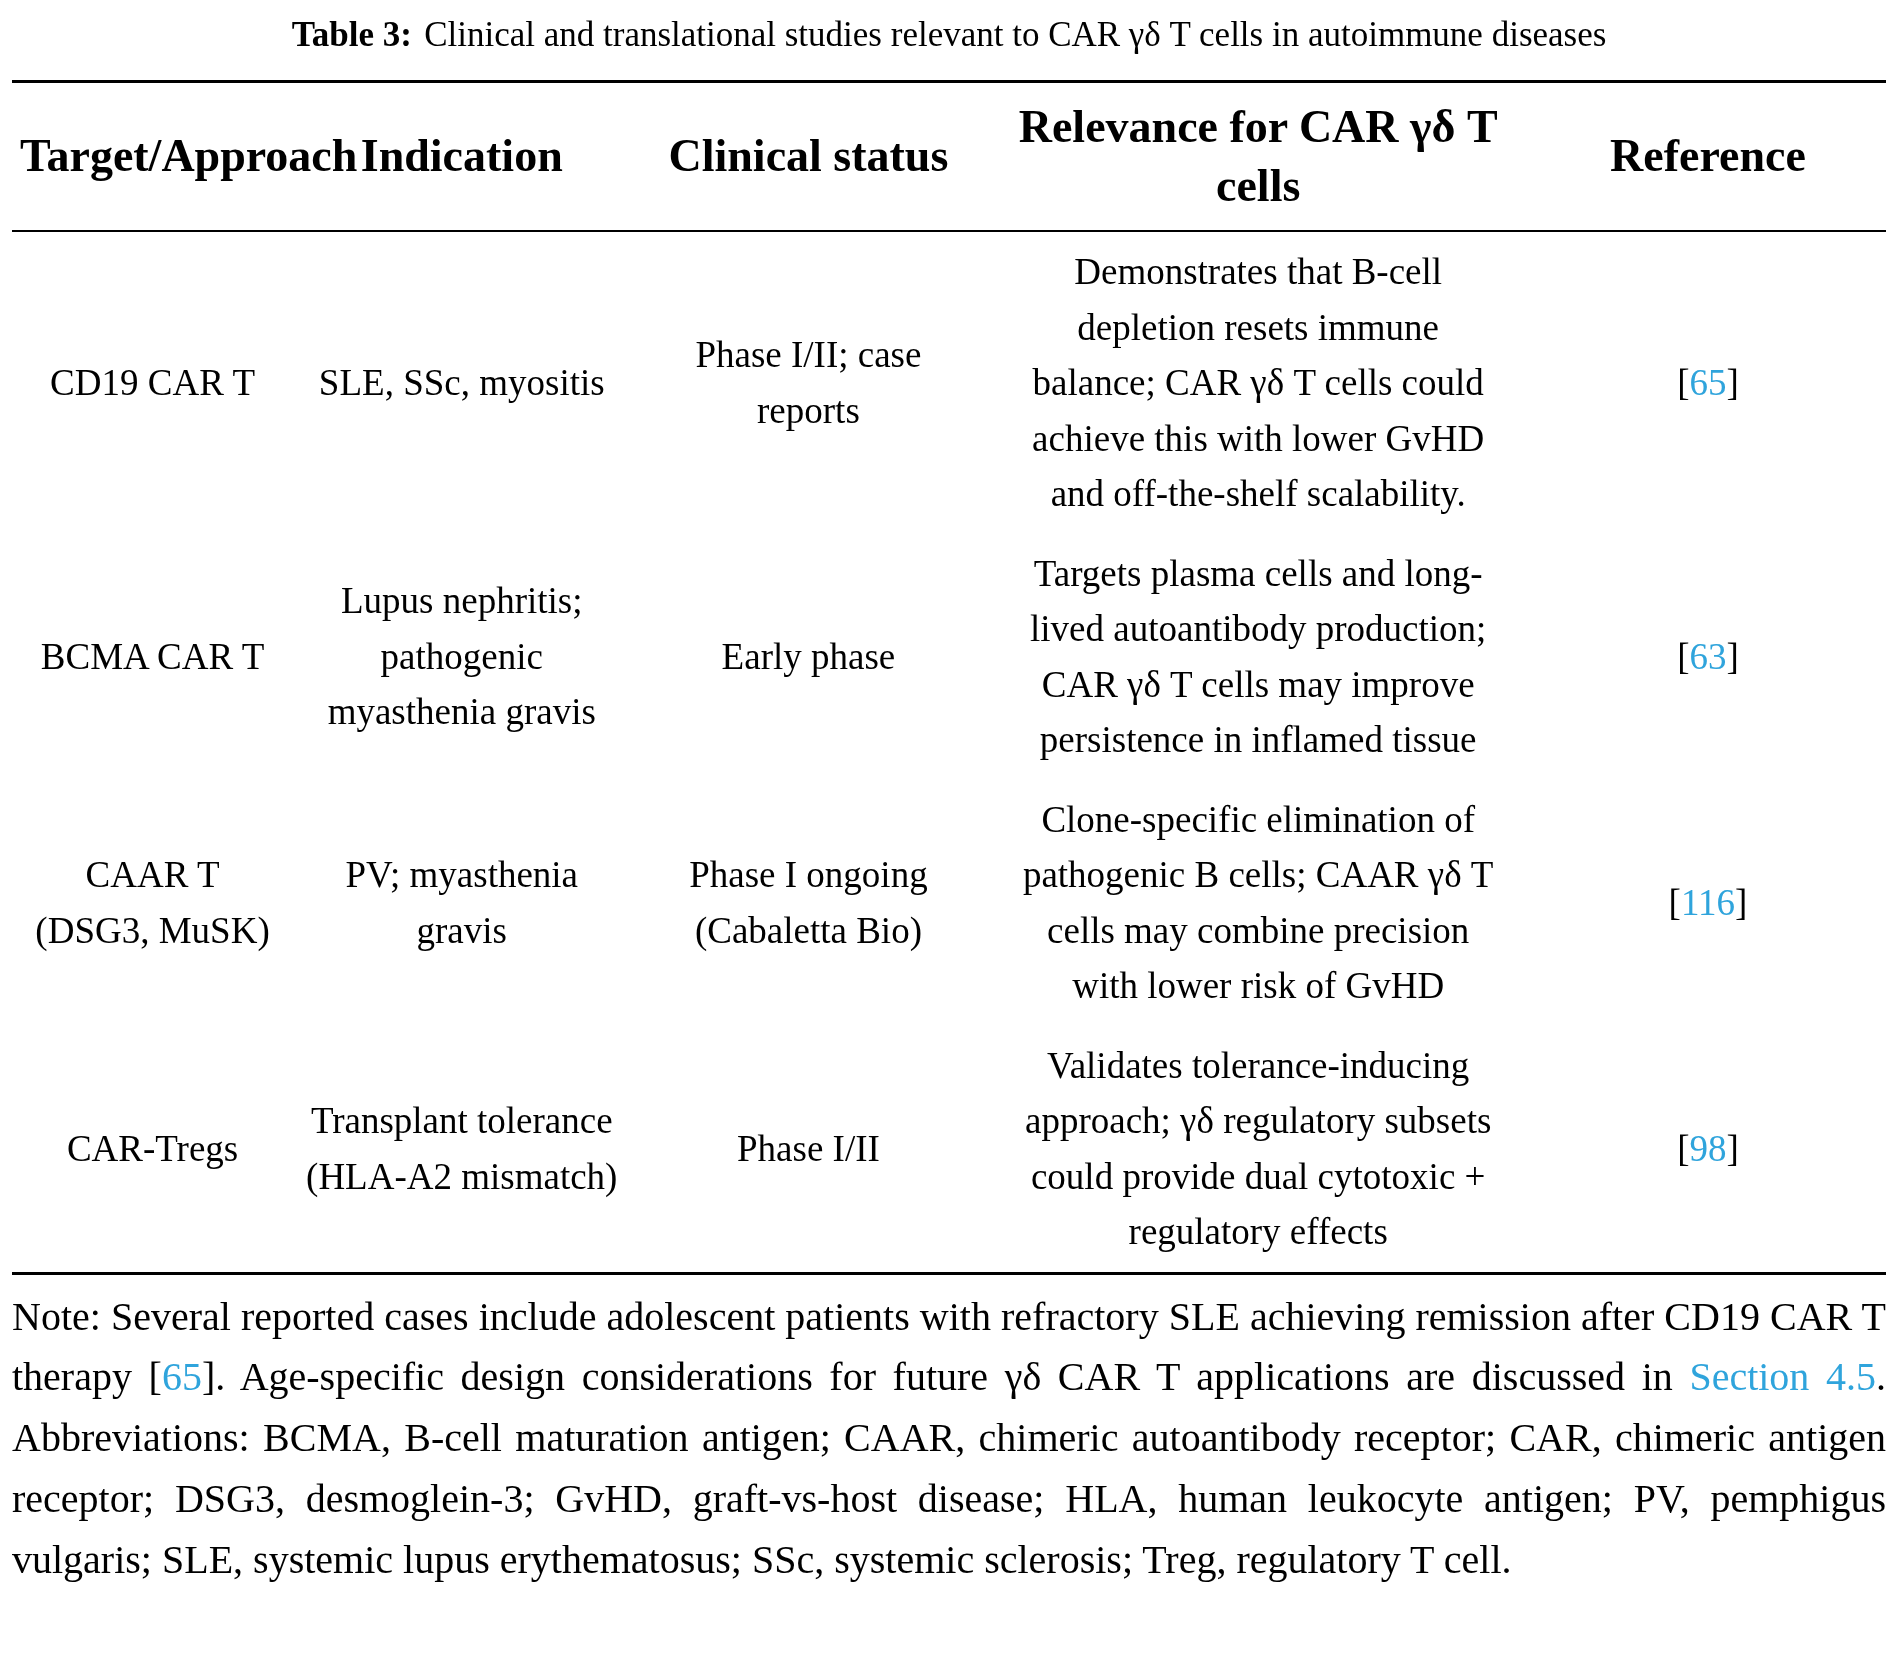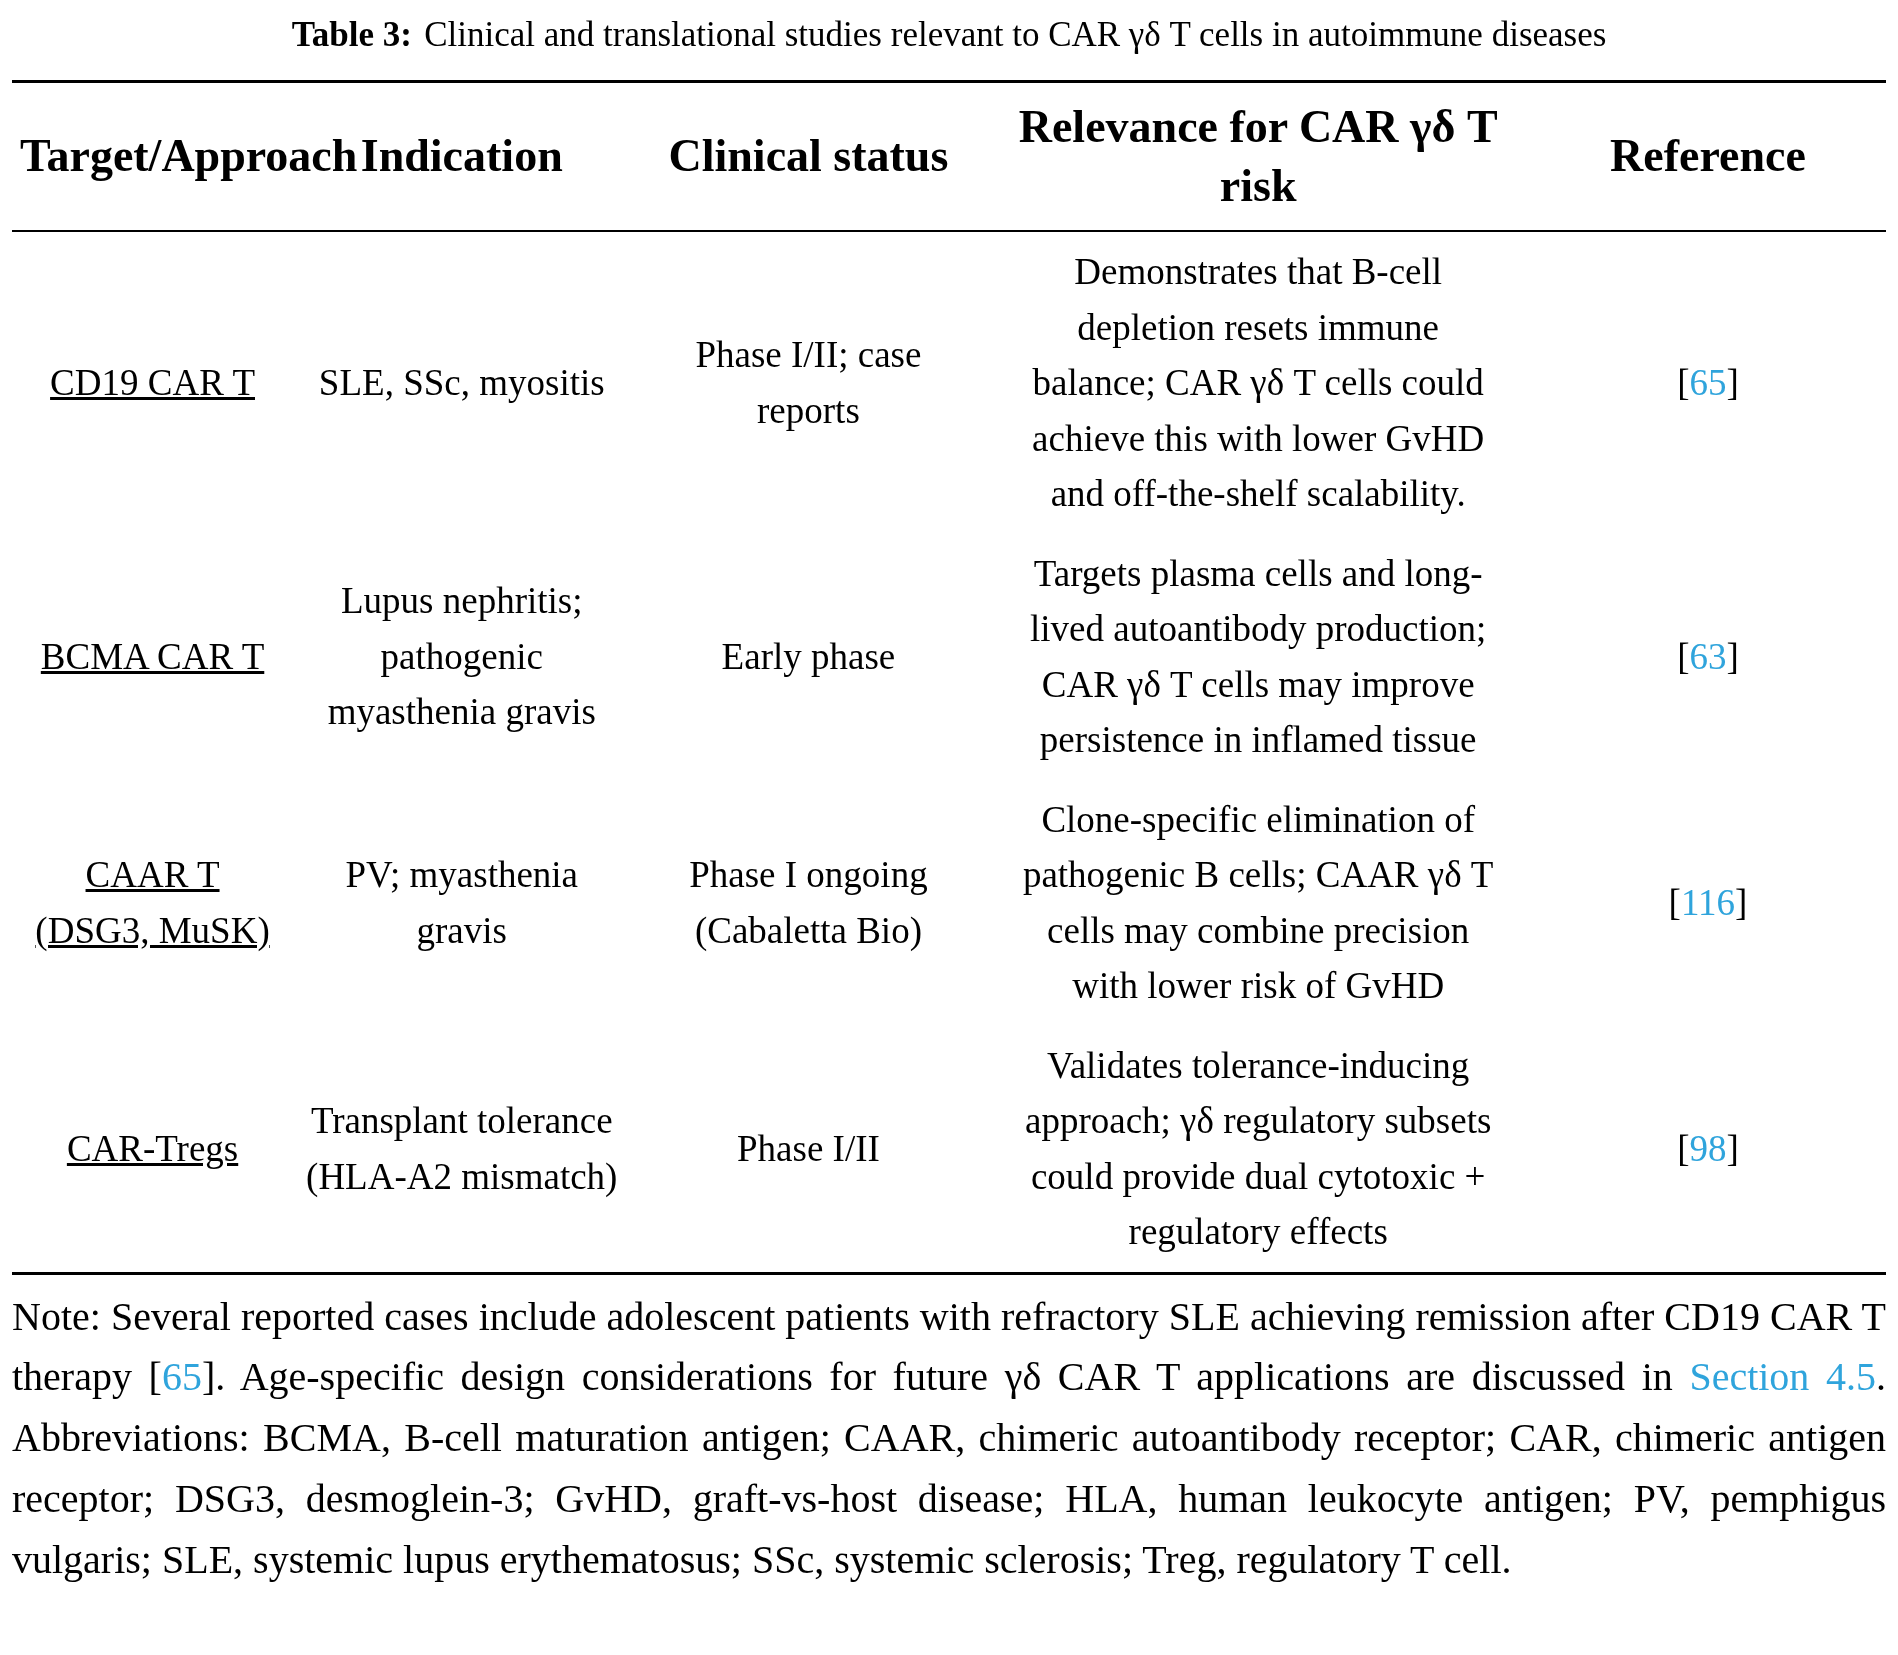--- a/index.html
+++ b/index.html
@@ -45,21 +45,21 @@
     line-height: 1.5;
     text-align: center;
     vertical-align: middle;
     padding: 12px 10px;
   }
   col.c-target    { width: 15%; }
   col.c-indic     { width: 18%; }
   col.c-status    { width: 19%; }
   col.c-relevance { width: 29%; }
   col.c-ref       { width: 19%; }
-  td.cell-target { white-space: pre-line; text-decoration: underline; }
+  td.cell-target { white-space: pre-line; }
   td.cell-relevance { padding-left: 30px; padding-right: 30px; }
 
   .ref-link, .inline-link {
     color: var(--link-color);
     text-decoration: none;
     cursor: pointer;
   }
 
   .note {
     font-size: 40px;
@@ -81,21 +81,21 @@
       <col class="c-indic">
       <col class="c-status">
       <col class="c-relevance">
       <col class="c-ref">
   </colgroup>
   <thead>
     <tr>
       <th>Target/Approach</th>
       <th>Indication</th>
       <th>Clinical status</th>
-      <th>Relevance for CAR γδ T risk</th>
+      <th>Relevance for CAR γδ T cells</th>
       <th>Reference</th>
     </tr>
   </thead>
   <tbody>
     <tr>
       <td class="cell-target">CD19 CAR T</td>
       <td class="cell-indication">SLE, SSc, myositis</td>
       <td class="cell-status">Phase I/II; case reports</td>
       <td class="cell-relevance">Demonstrates that B-cell depletion resets immune balance; CAR γδ T cells could achieve this with lower GvHD and off-the-shelf scalability.</td>
       <td class="cell-reference"><span>[</span><a class="ref-link">65</a><span>]</span></td>

